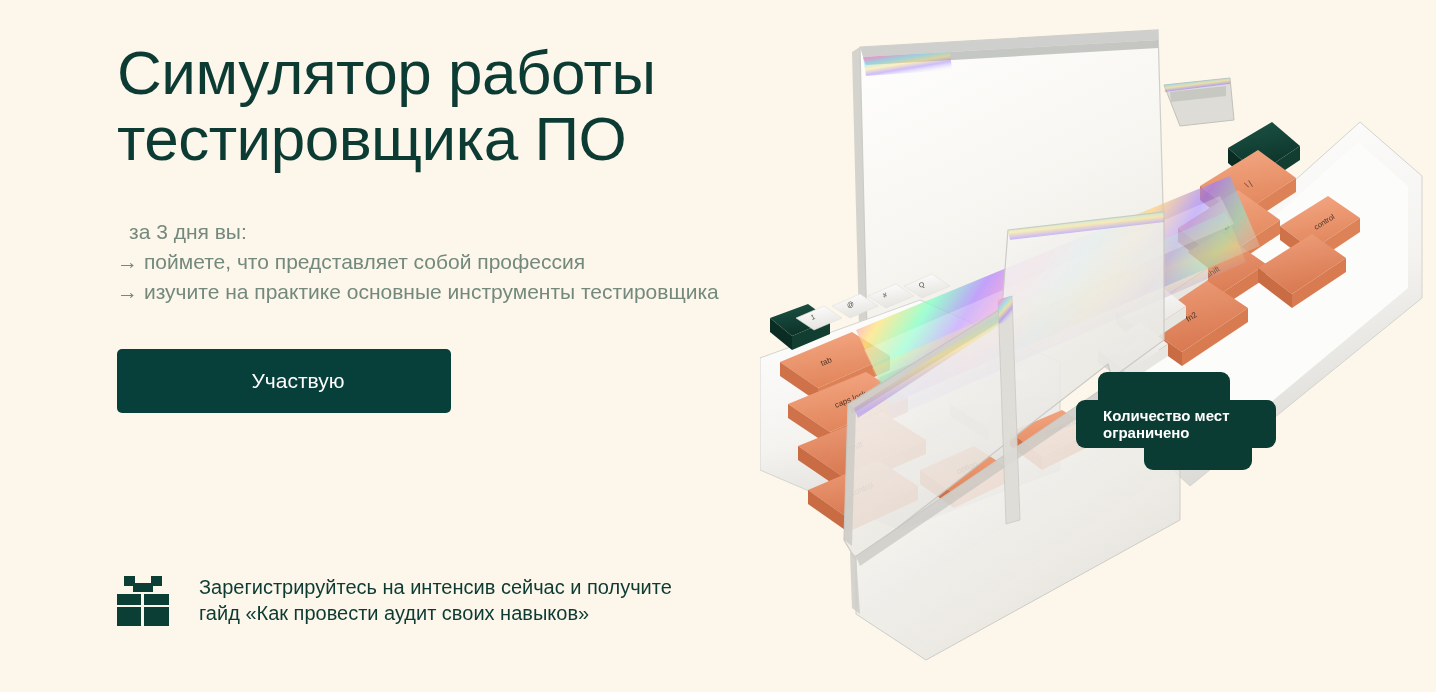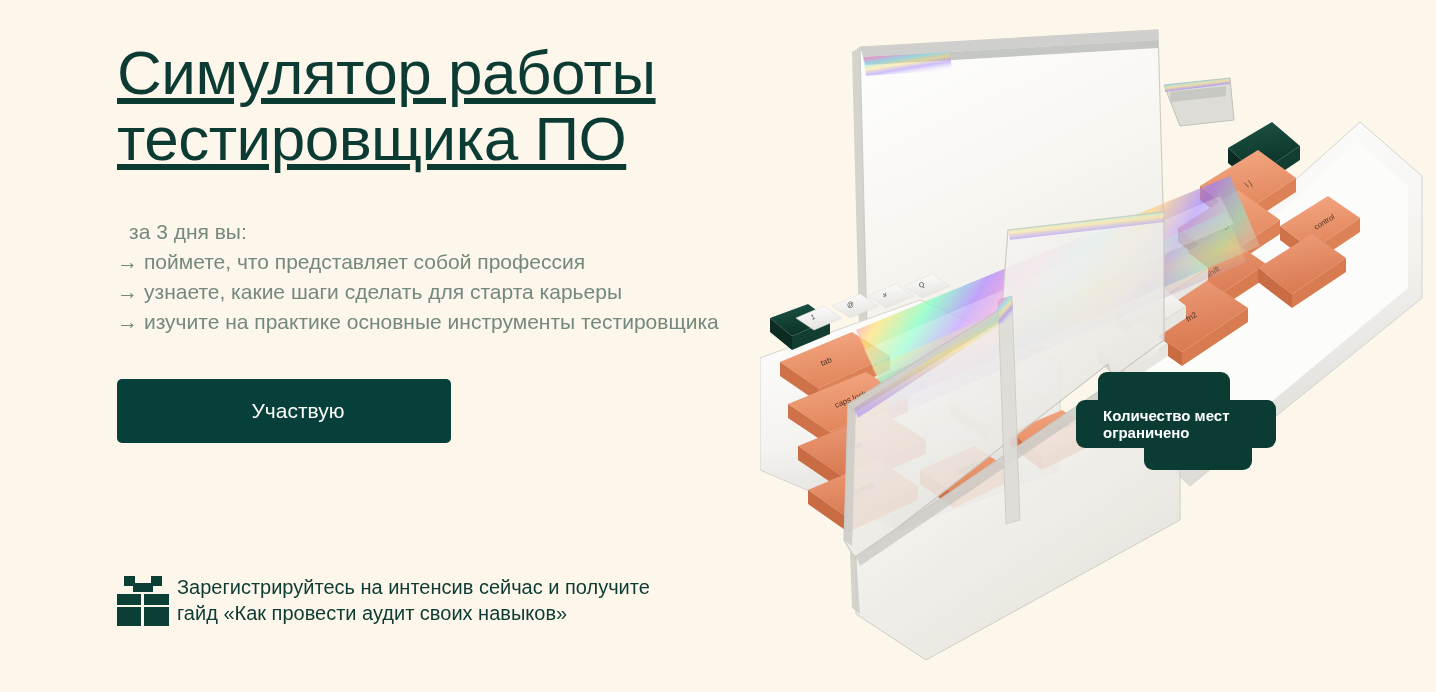--- a/index.html
+++ b/index.html
@@ -33,21 +33,20 @@
     z-index: 20;
   }
 
   .hero-title {
     font-size: 62px;
     line-height: 1.06;
     font-weight: 400;
     color: #0C3B33;
     letter-spacing: -0.5px;
     white-space: pre-line;
-    text-decoration: underline;
   }
 
   .hero-list {
     margin-top: 46px;
     font-size: 21px;
     line-height: 30px;
     color: #74897E;
     font-weight: 400;
   }
   .hero-list .lead { display: block; margin-left: 12px; }
@@ -72,21 +71,21 @@
     padding-left: 28px;
   }
 
   
   .register-note {
     position: absolute;
     left: 117px;
     top: 573px;
     display: flex;
     align-items: flex-start;
-    gap: 8px;
+    gap: 30px;
     z-index: 20;
   }
 
   .gift-icon {
     width: 52px;
     height: 50px;
     position: relative;
     flex: 0 0 auto;
     margin-top: 3px;
   }
@@ -402,24 +401,20 @@
 тестировщика ПО</h1>
 
     <div class="hero-list">
       <span class="lead">за 3 дня вы:</span>
 
       <span class="bullet">
         <span class="arrow">→</span><span>поймете, что представляет собой
 профессия</span>
       </span>
 
-      <span class="bullet">
-        <span class="arrow">→</span><span>узнаете, какие шаги сделать
-для старта карьеры</span>
-      </span>
 
       <span class="bullet">
         <span class="arrow">→</span><span>изучите на практике основные
 инструменты тестировщика</span>
       </span>
     </div>
 
     <button class="cta-button">Участвую</button>
   </div>
 

